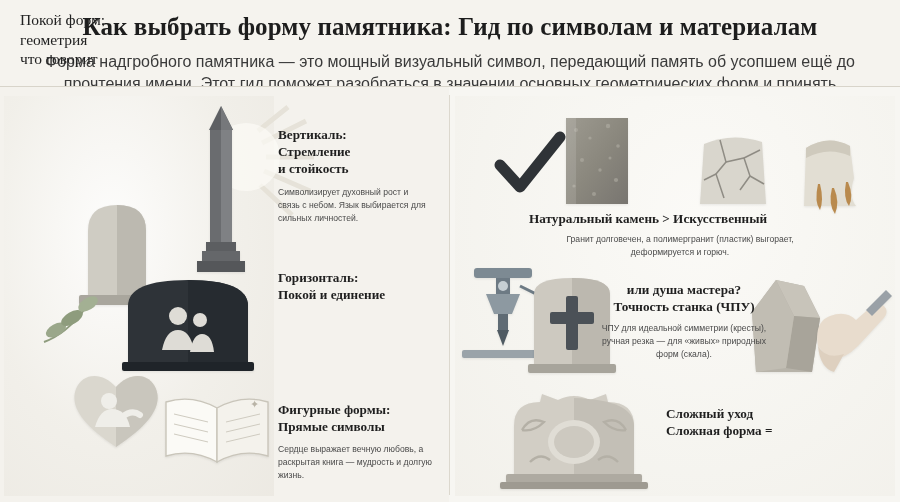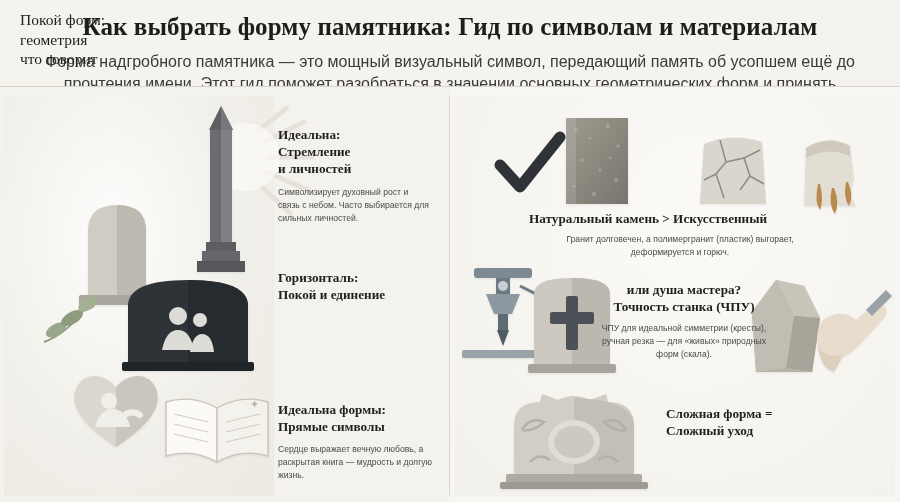--- a/index.html
+++ b/index.html
@@ -203,33 +203,33 @@
       <line x1="16" y1="34" x2="50" y2="42"></line>
       <line x1="16" y1="44" x2="50" y2="52"></line>
       <line x1="68" y1="32" x2="102" y2="24"></line>
       <line x1="68" y1="42" x2="102" y2="34"></line>
       <line x1="68" y1="52" x2="102" y2="44"></line>
     </g>
     <text x="92" y="18" font-size="11" fill="#b9b4a7">✦</text>
   </svg>
 
   <div class="block-title" style="left:278px; top:127px; width:160px;">
-    <div>Идеальна:</div>
+    <div>Вертикаль:</div>
     <div>Стремление</div>
-    <div>и личностей</div>
-  </div>
-  <div class="block-text" style="left:278px; top:186px; width:152px;">Символизирует духовный рост и связь с небом. Часто выбирается для сильных личностей.</div>
+    <div>и стойкость</div>
+  </div>
+  <div class="block-text" style="left:278px; top:186px; width:152px;">Символизирует духовный рост и связь с небом. Язык выбирается для сильных личностей.</div>
 
   <div class="block-title" style="left:278px; top:270px; width:166px;">
     <div>Горизонталь:</div>
     <div>Покой и единение</div>
   </div>
 
   <div class="block-title" style="left:278px; top:402px; width:166px;">
-    <div>Идеальна формы:</div>
+    <div>Фигурные формы:</div>
     <div>Прямые символы</div>
   </div>
   <div class="block-text" style="left:278px; top:443px; width:156px;">Сердце выражает вечную любовь, а раскрытая книга — мудрость и долгую жизнь.</div>
 
   <div class="col-right"></div>
   <div class="wash2"></div>
   <div class="divider"></div>
 
 
   <svg class="art" style="left:494px; top:129px;" width="72" height="72" viewBox="0 0 72 72">
@@ -335,17 +335,17 @@
       <path d="M22 44 Q30 30 44 36 Q34 46 22 44"></path>
       <path d="M126 44 Q118 30 104 36 Q114 46 126 44"></path>
       <path d="M30 76 Q40 66 50 74"></path>
       <path d="M118 76 Q108 66 98 74"></path>
     </g>
     <rect x="6" y="88" width="136" height="9" rx="2" fill="#aeaaa1"></rect>
     <rect x="0" y="96" width="148" height="7" rx="2" fill="#9e9a91"></rect>
   </svg>
 
   <div class="block-title" style="left:666px; top:406px; width:230px;">
+    <div>Сложный уход</div>
     <div>Сложная форма =</div>
-    <div>Сложный уход</div>
   </div>
 
 </div>
 
 </body></html>

